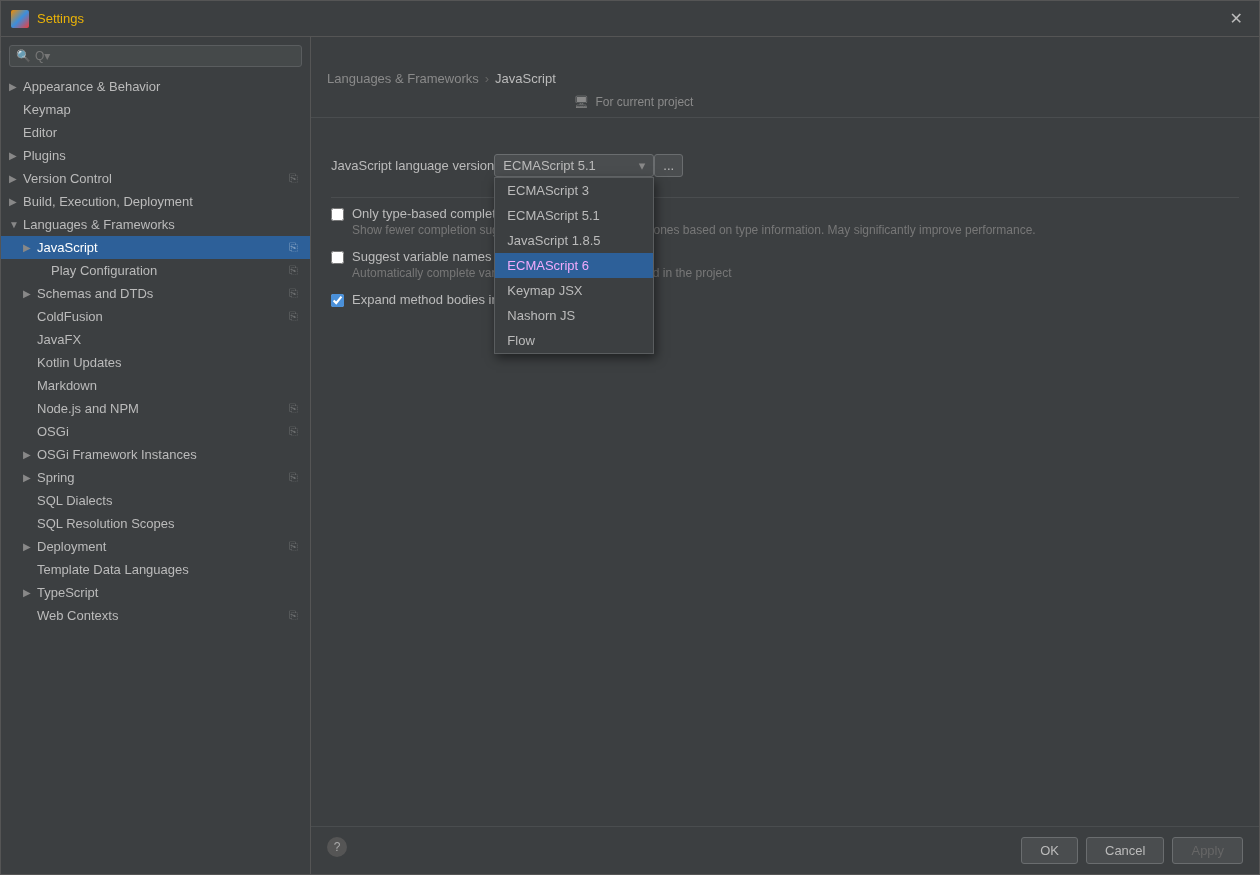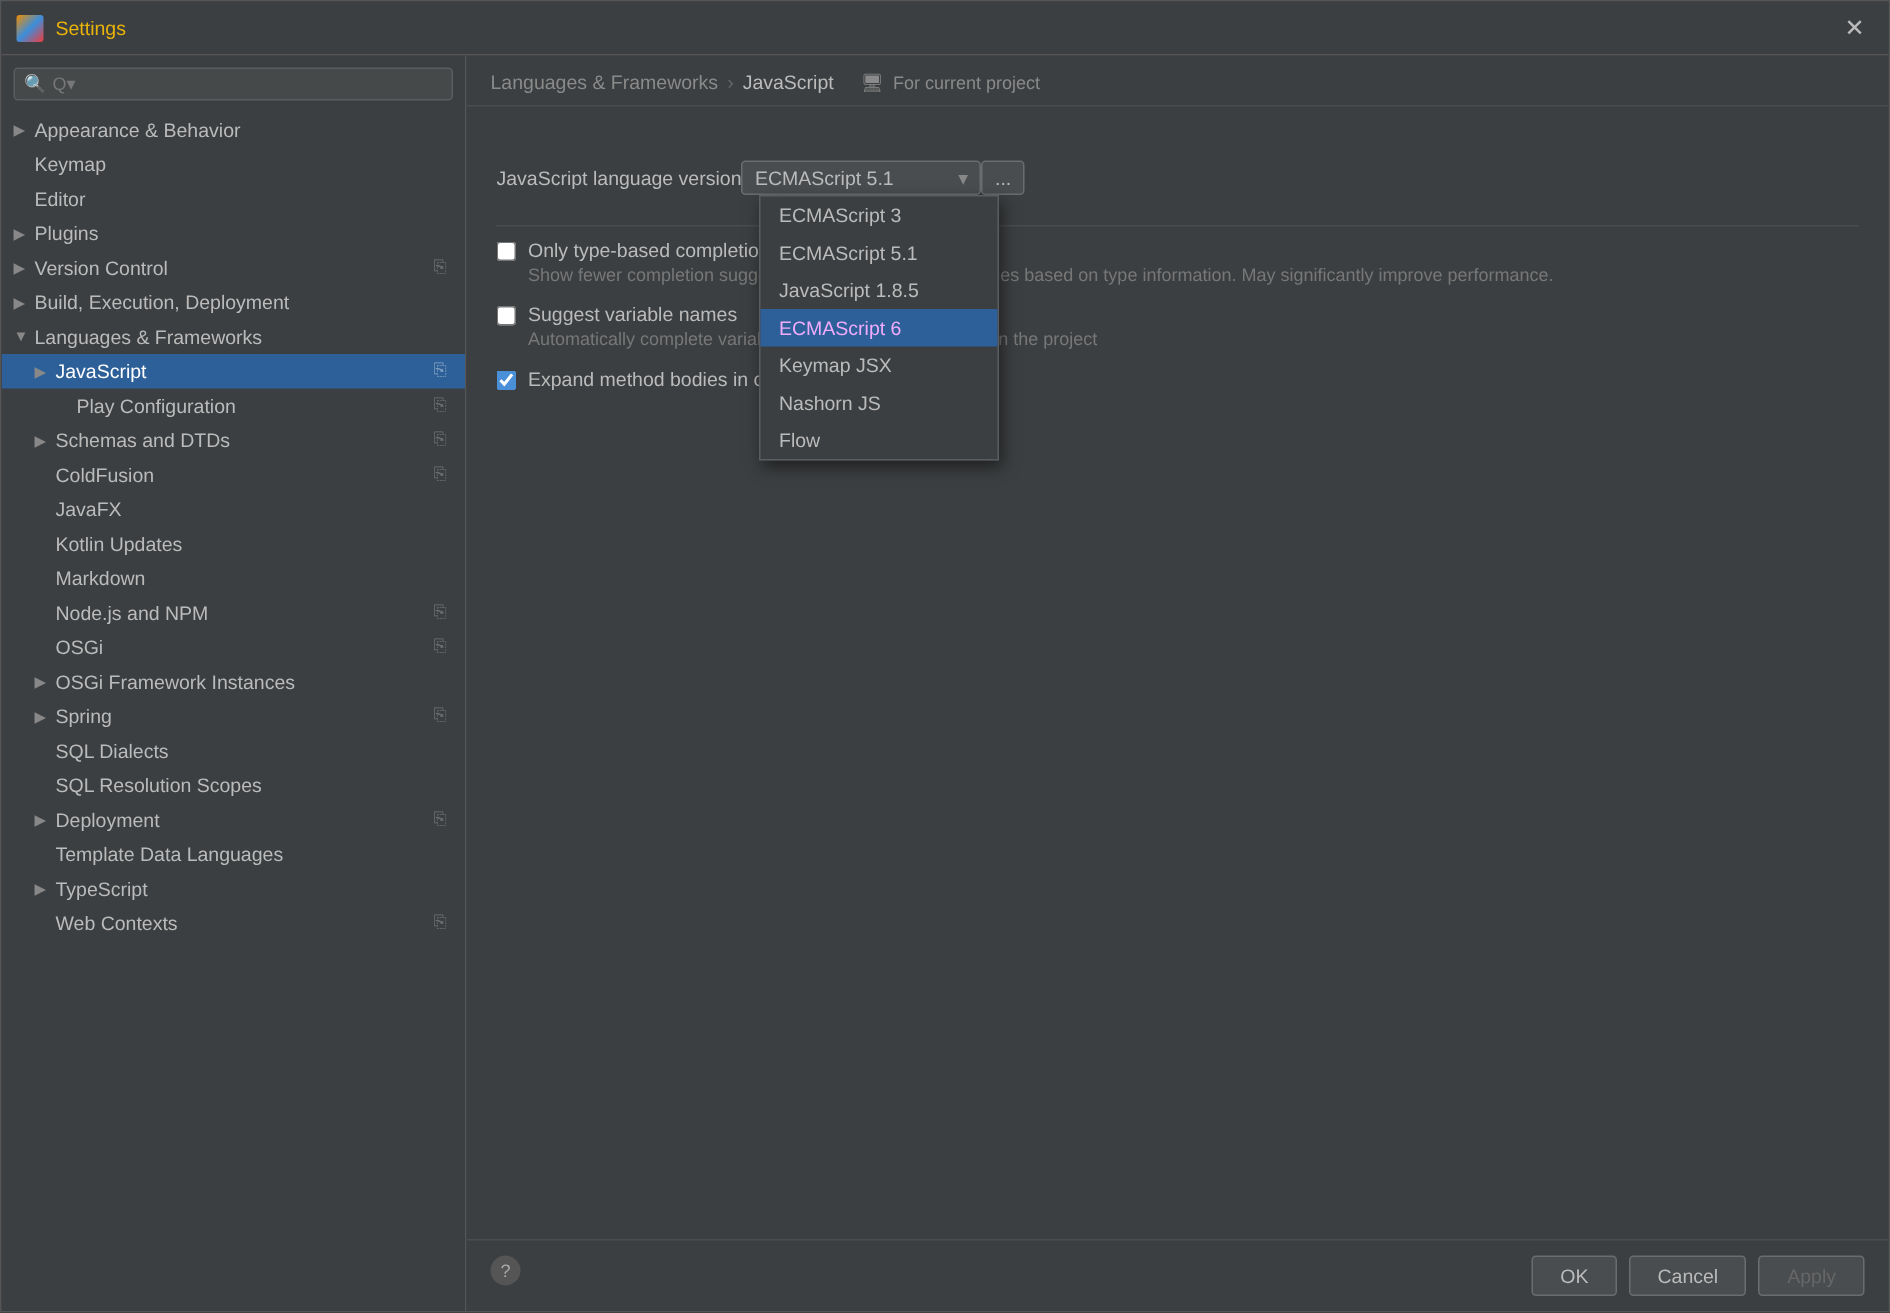--- a/index.html
+++ b/index.html
@@ -38,34 +38,34 @@
     .tree-item-indent1 { padding-left: 22px; }
     .tree-item-indent2 { padding-left: 36px; }
     
     
     .right-panel { flex: 1; background: #3c3f41; display: flex; flex-direction: column; overflow: hidden; }
     
     .breadcrumb { padding: 10px 16px 8px; display: flex; align-items: center; gap: 6px; border-bottom: 1px solid #4a4d4f; flex-shrink: 0; }
     .breadcrumb-item { color: #8a8a8a; font-size: 13px; }
     .breadcrumb-sep { color: #666; font-size: 13px; }
     .breadcrumb-current { color: #bbbbbb; font-size: 13px; }
-    .breadcrumb-for-project { color: #8a8a8a; font-size: 12px; margin-left: 12px; }
+    .breadcrumb-for-project { color: #8a8a8a; font-size: 12px; margin-left: 12px; margin-top: 48px; }
     
     .panel-content { flex: 1; padding: 16px 20px; overflow-y: auto; position: relative; }
     
     .version-row { display: flex; align-items: center; margin-bottom: 20px; position: relative; margin-top: 20px; }
     .version-label { color: #bbbbbb; font-size: 13px; white-space: nowrap; }
     
     .dropdown-wrapper { position: relative; }
     .dropdown-btn { display: flex; align-items: center; gap: 4px; background: #4a4d4f; border: 1px solid #6a6d6f; border-radius: 3px; padding: 3px 8px; cursor: pointer; min-width: 160px; color: #bbbbbb; font-size: 13px; }
     .dropdown-btn .chevron { margin-left: auto; color: #888; }
     .ellipsis-btn { background: #4a4d4f; border: 1px solid #6a6d6f; border-radius: 3px; padding: 3px 8px; cursor: pointer; color: #bbbbbb; font-size: 13px; }
     
     
-    .dropdown-menu { position: absolute; top: 100%; left: 12px; background: #3c3f41; border: 1px solid #5a5d5f; z-index: 100; min-width: 160px; box-shadow: 2px 4px 10px rgba(0,0,0,0.5); }
+    .dropdown-menu { position: absolute; top: 100%; left: 0; background: #3c3f41; border: 1px solid #5a5d5f; z-index: 100; min-width: 160px; box-shadow: 2px 4px 10px rgba(0,0,0,0.5); }
     .dropdown-option { padding: 5px 12px; cursor: pointer; color: #bbbbbb; font-size: 13px; white-space: nowrap; }
     .dropdown-option.active { background: #2d6099; color: #f0abfc; }
     
     .checkbox-row { display: flex; align-items: flex-start; gap: 8px; margin-bottom: 12px; }
     .checkbox-row input[type=checkbox] { margin-top: 2px; accent-color: #4a90d9; flex-shrink: 0; }
     .checkbox-label { color: #bbbbbb; font-size: 13px; }
     .checkbox-desc { color: #777; font-size: 12px; margin-top: 2px; }
     
     
     .bottom-bar { padding: 10px 16px; border-top: 1px solid #4a4d4f; display: flex; justify-content: flex-end; gap: 8px; background: #3c3f41; flex-shrink: 0; }

